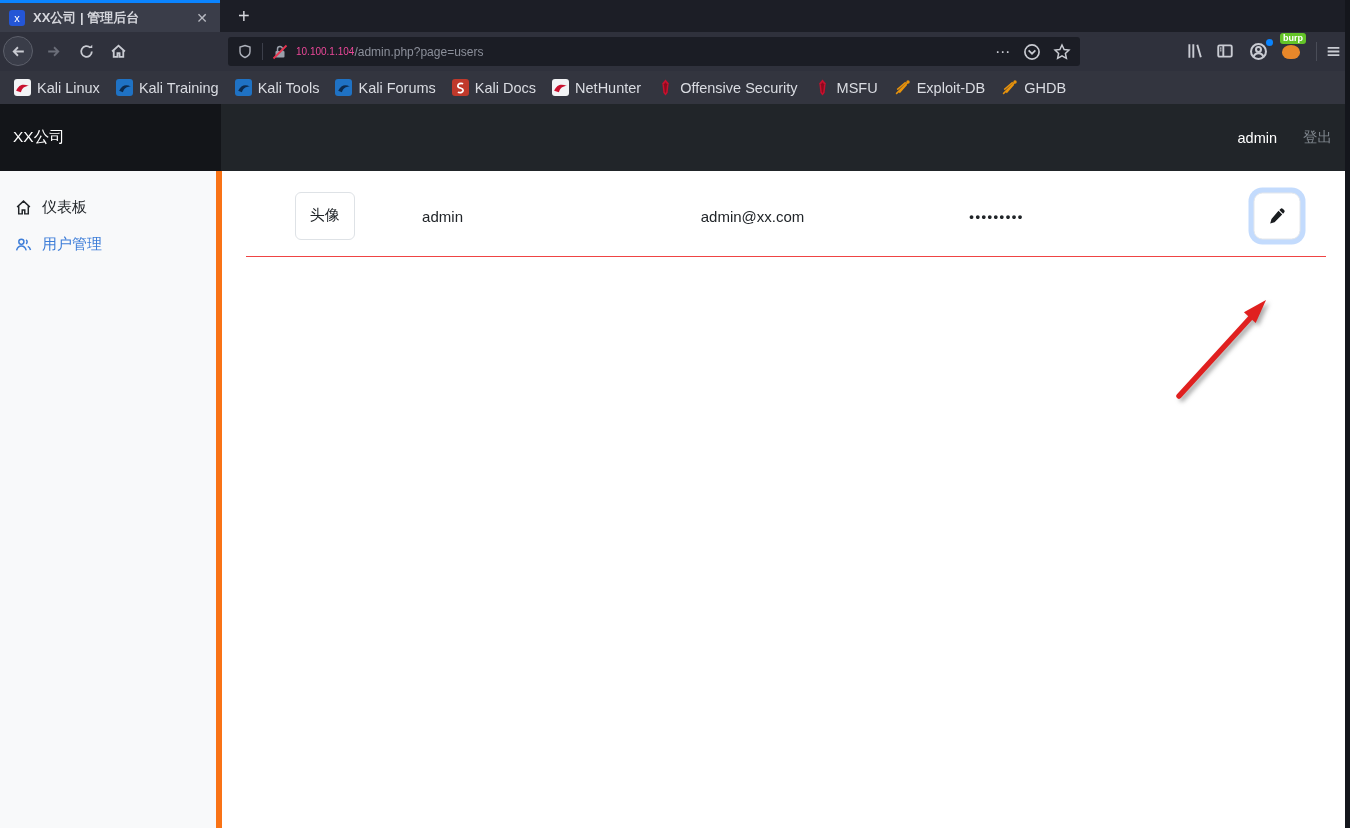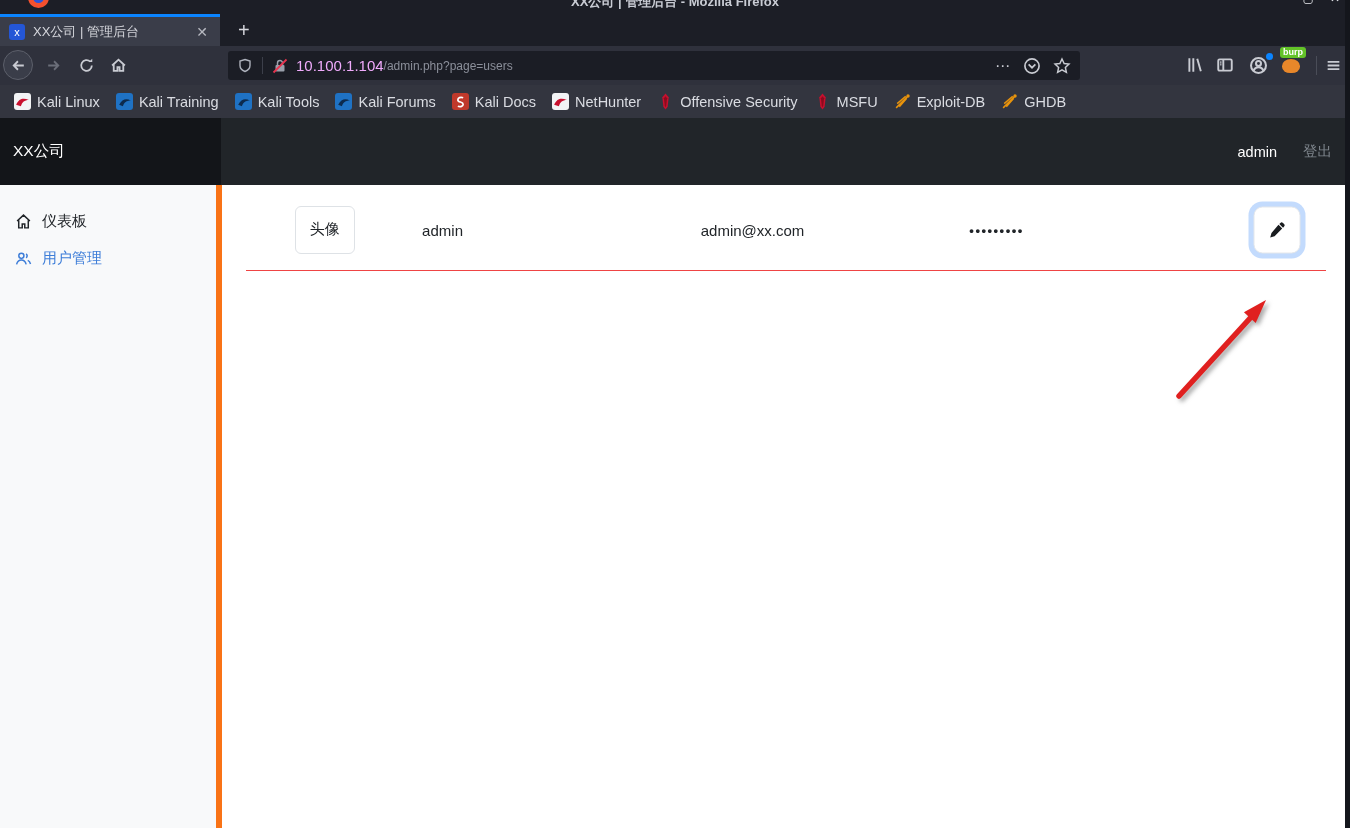--- a/index.html
+++ b/index.html
@@ -15,36 +15,36 @@
              background:#2b53d8; border:5px solid #f4502e; }
   .win-controls { position:absolute; right:10px; top:-9px; display:flex; gap:16px;
                   color:#e8eaee; font-size:12px; }
 
   
   .tabbar { height:32px; background:#1c1e26; display:flex; align-items:stretch; }
   .tab { width:220px; background:#3a3d49; border-top:3px solid #0a84ff;
          display:flex; align-items:center; gap:8px; padding:0 9px; }
   .tab-favicon { width:16px; height:16px; flex:none; background:#2456d6; border-radius:3px;
                  color:#fff; font-size:11px; line-height:16px; text-align:center; }
-  .tab-title { color:#d6d7dd; font-size:13px; flex:1; white-space:nowrap; overflow:hidden; }
+  .tab-title { color:#d6d7dd; font-size:13px; flex:1; white-space:nowrap; overflow:hidden;font-weight:bold; }
   .tab-close { color:#b7b9c1; font-size:14px; padding:0 3px; }
   .newtab-btn { color:#d6d7dd; font-size:20px; align-self:center; margin-left:10px; padding:0 8px; }
 
   
   .nav-toolbar { position:relative; height:39px; background:#2f313c; }
   .tb-icon { position:absolute; top:4px; width:30px; height:30px; display:flex;
              align-items:center; justify-content:center; border-radius:3px; }
   .tb-icon svg { stroke:#c9cbd2; fill:none; stroke-width:1.7; }
   .back-circle { border:1px solid #5c5f6a; border-radius:50%; background:#3a3d49; }
   .dim svg { stroke:#6b6e79; }
   .urlbar { position:absolute; left:228px; top:5px; width:852px; height:29px; background:#1b1d25;
             border-radius:3px; display:flex; align-items:center; padding:0 9px; }
   .urlbar svg { flex:none; }
   .url-sep { width:1px; height:17px; background:#3c3f4a; margin:0 9px; }
-  .url-host { color:#f0abfc; font-size:15px; margin-left:8px; }
+  .url-host { color:#ec4899; font-size:10px; margin-left:8px; }
   .url-path { color:#8b8f9a; font-size:12px; }
   .url-spacer { flex:1; }
   .overflow-glyph { color:#c9cbd2; font-size:15px; letter-spacing:1px; margin-right:12px; }
   .toolbar-sep { position:absolute; left:1316px; top:10px; width:1px; height:19px; background:#4a4d58; }
   .burp-badge { position:absolute; top:-3px; left:2px; background:#63c328; color:#fff;
                 font-size:9px; font-weight:bold; padding:0 3px; border-radius:3px; line-height:11px; }
   .fox-head { position:absolute; top:9px; left:4px; width:18px; height:14px; background:#e8872a;
               border-radius:50% 50% 45% 45%; }
   .acct-dot { position:absolute; top:3px; right:2px; width:7px; height:7px; border-radius:50%;
               background:#0a84ff; }
@@ -95,29 +95,20 @@
                filter:drop-shadow(3px 3px 2px rgba(90,90,90,.5)); }
 
   
   .right-edge { position:absolute; right:0; top:0; width:5px; height:828px; background:#14161c; }
 </style>
 </head>
 <body>
 
 <div class="screen">
 
-  <div class="titlebar">
-    <span class="ff-logo"></span>
-    <div class="titlebar-title">XX公司 | 管理后台 - Mozilla Firefox</div>
-    <div class="win-controls">
-      <span>—</span>
-      <span>▢</span>
-      <span>✕</span>
-    </div>
-  </div>
 
   <div class="tabbar">
     <div class="tab">
       <span class="tab-favicon">x</span>
       <span class="tab-title">XX公司 | 管理后台</span>
       <span class="tab-close">✕</span>
     </div>
     <div class="newtab-btn">+</div>
   </div>
 

